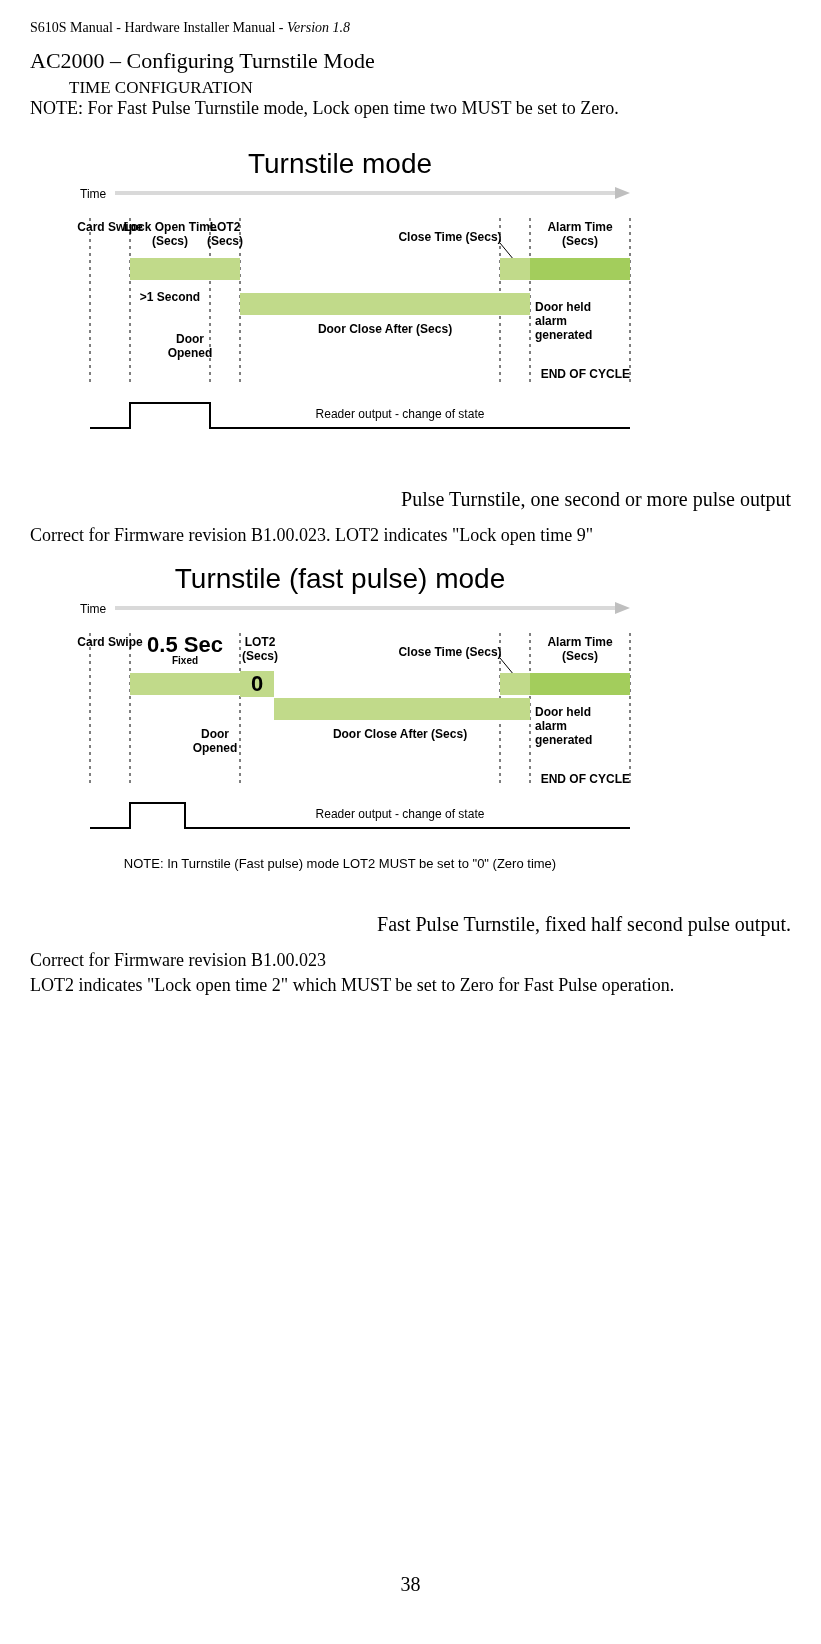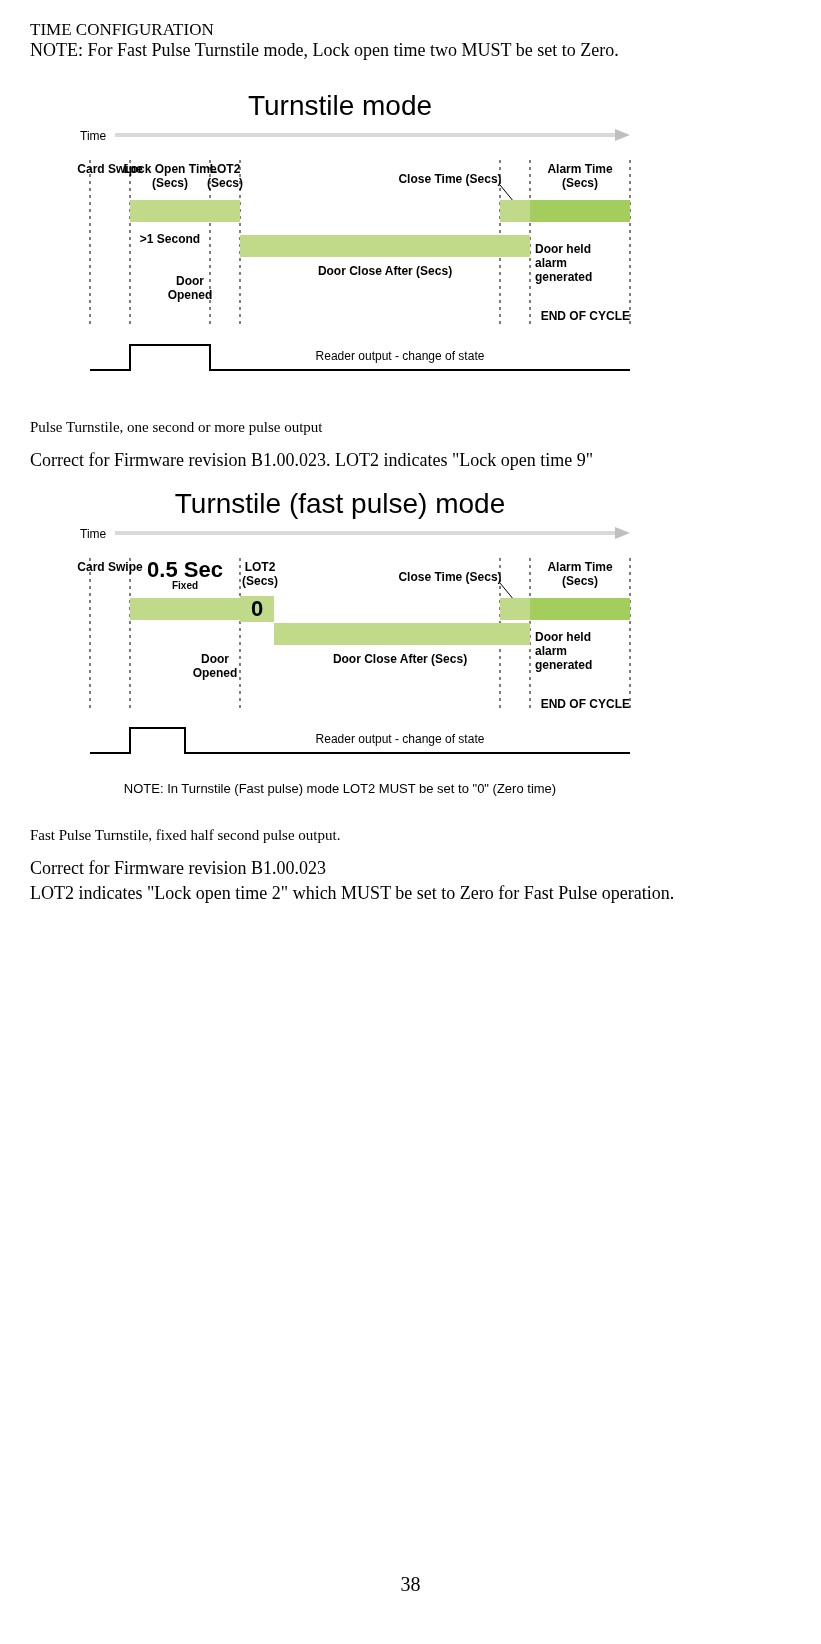--- a/index.html
+++ b/index.html
@@ -19,36 +19,37 @@
   }
   .header-line .normal {
     font-style: normal;
   }
   .title {
     font-size: 22px;
     margin: 8px 0 4px 0;
   }
   .subtitle {
     font-size: 17px;
+    margin-left: 39px;
   }
   .note {
     font-size: 18px;
     margin-bottom: 24px;
   }
   .diagram-wrap {
     text-align: left;
     margin: 10px 0 6px 0;
   }
   svg {
     display: inline-block;
   }
   .caption {
-    text-align: left;
-    font-size: 15px;
-    margin: 9px 0 14px 0;
+    text-align: right;
+    font-size: 20px;
+    margin: 20px 0 14px 0;
   }
   .body-text {
     font-size: 18px;
     margin-bottom: 12px;
   }
   .page-num {
     text-align: center;
     position: absolute;
     bottom: 24px;
     left: 0;
@@ -58,21 +59,25 @@
   .page-container {
     position: relative;
     min-height: 1600px;
   }
 </style>
 </head>
 <body>
 
 <div class="page-container">
 
-
+<div class="header-line">
+  <span class="normal">S610S Manual</span><span class="normal"> - </span><span class="normal">Hardware Installer Manual</span><span class="normal"> - </span><span>Version 1.8</span>
+</div>
+
+<div class="title">AC2000 – Configuring Turnstile Mode</div>
 <div class="subtitle">TIME CONFIGURATION</div>
 <div class="note">NOTE: For Fast Pulse Turnstile mode, Lock open time two MUST be set to Zero.</div>
 
 <div class="diagram-wrap">
 <svg width="620" height="320" viewBox="0 0 620 320">
 
   <text x="310" y="30" text-anchor="middle" font-family="Arial" font-size="28" font-weight="500">Turnstile mode</text>
 
   <text x="50" y="55" font-family="Arial" font-size="12">Time</text>
   <rect x="85" y="48" width="500" height="4" fill="#d9d9d9"></rect>

